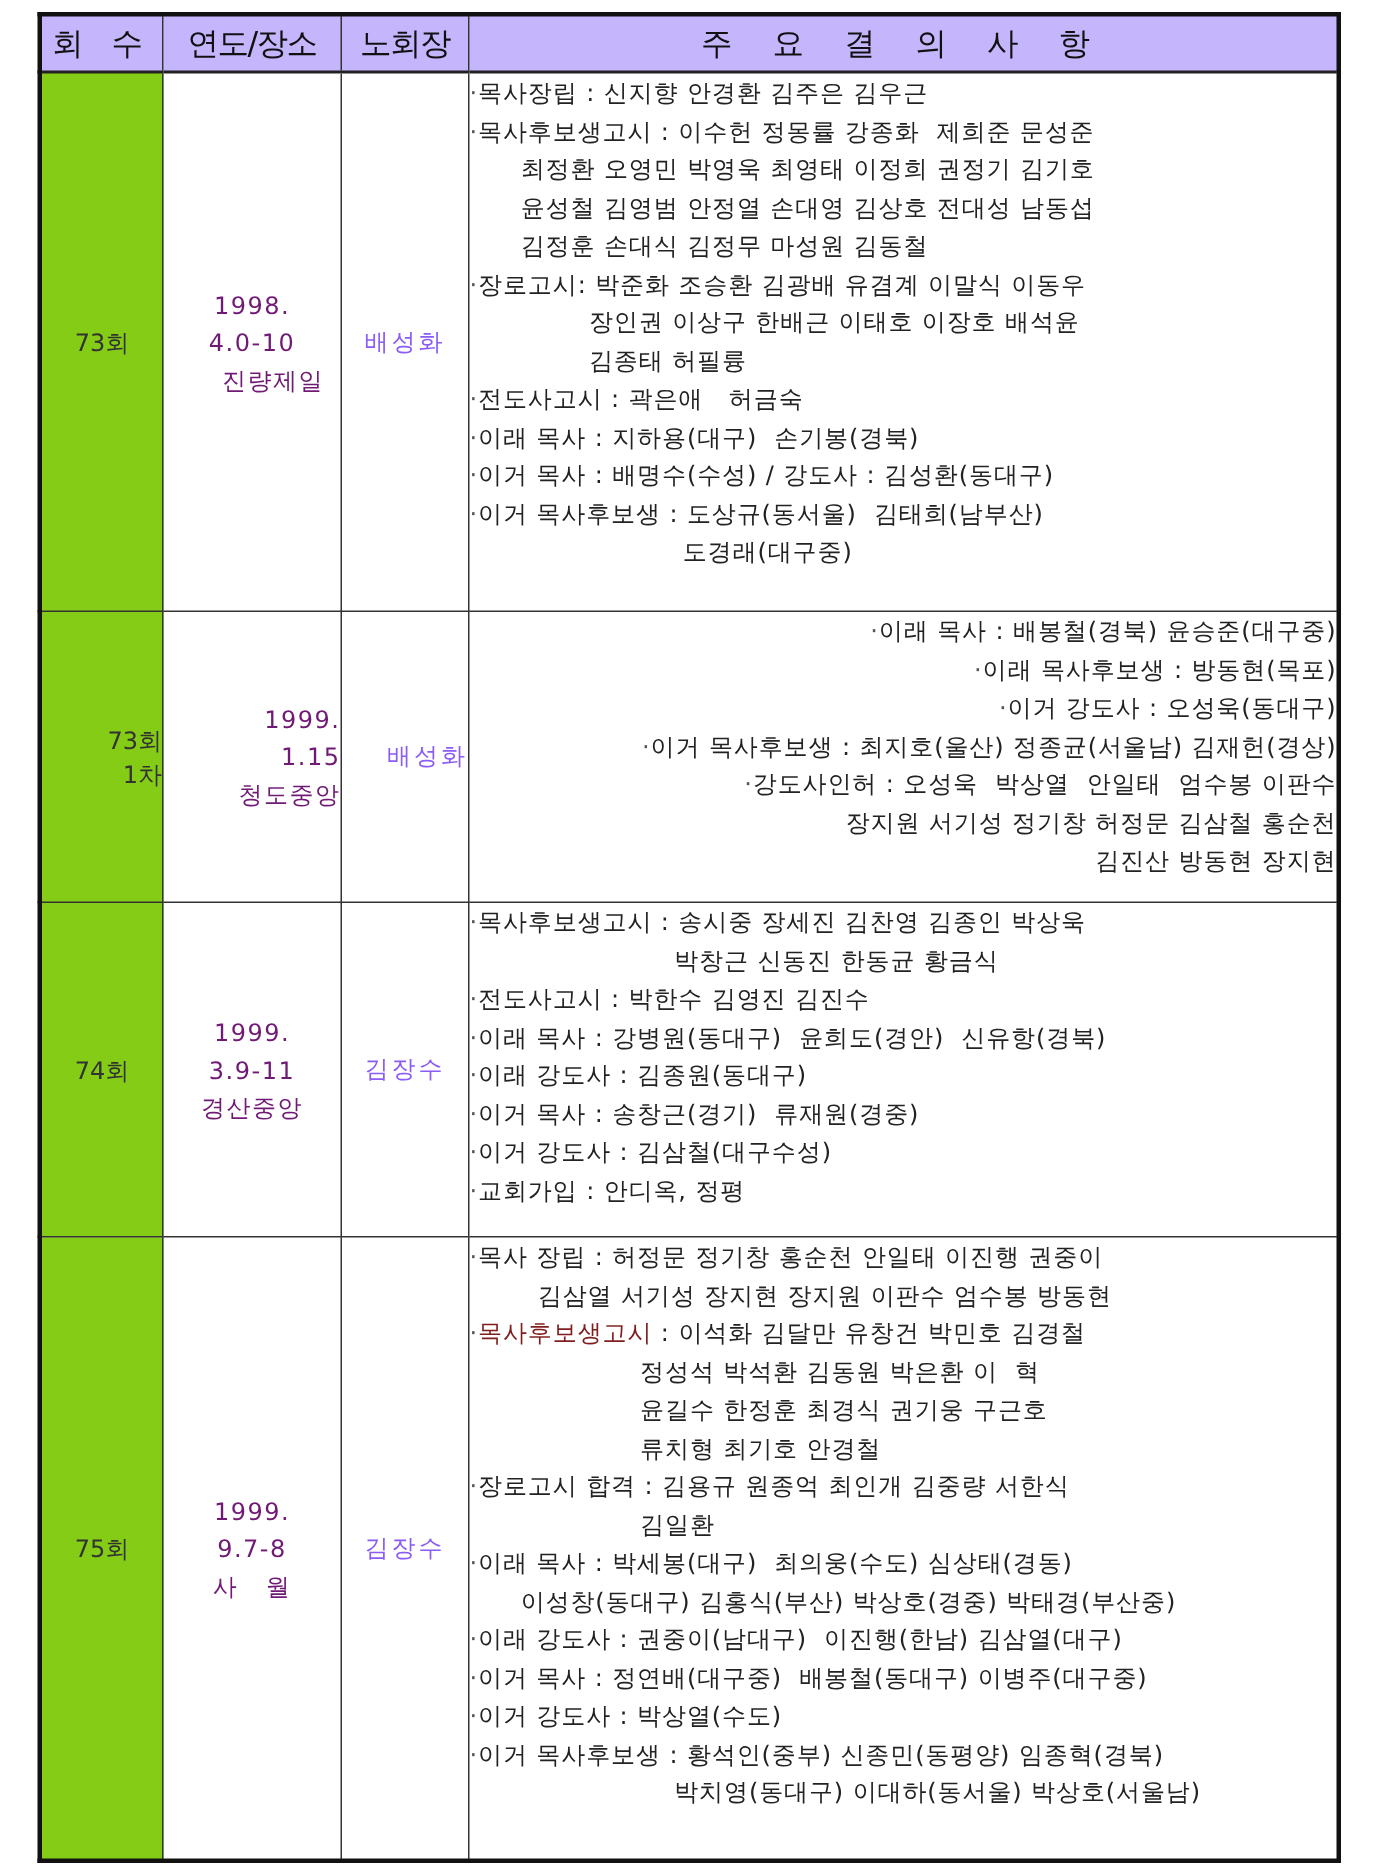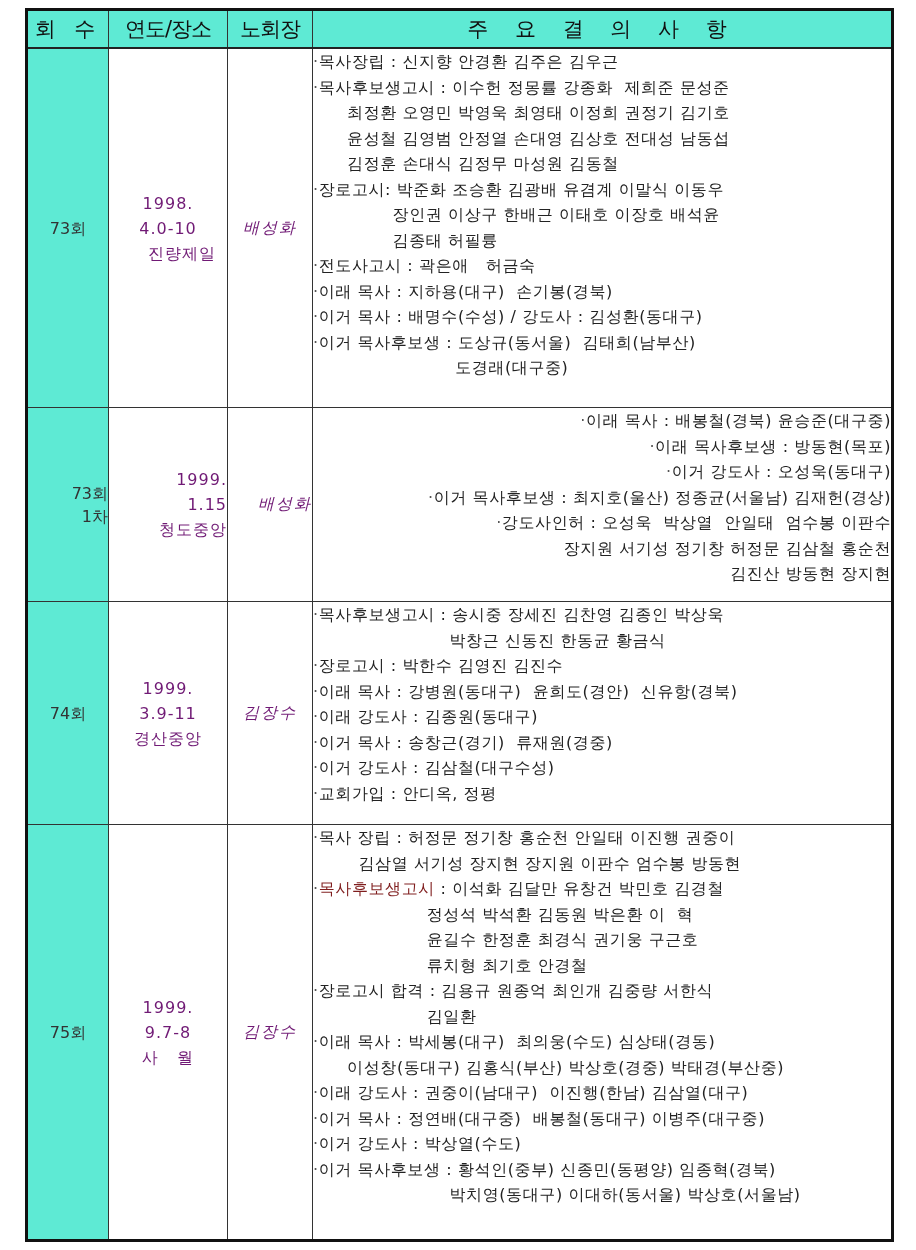--- a/index.html
+++ b/index.html
@@ -9,46 +9,46 @@
     position: absolute; left: 25px; top: 8px;
     width: 869px; border-collapse: collapse;
     border: 3px solid #111;
     table-layout: fixed;
   }
   table.minutes th, table.minutes td {
     border: 1px solid #333;
     padding: 0;
   }
   table.minutes thead th {
-    background: #5eead4;
+    background: #c4b5fd;
     height: 36px;
     font-weight: normal;
     font-size: 21px;
     text-align: center;
     vertical-align: middle;
     border-bottom: 2px solid #222;
   }
   th.col-session { width: 80px; letter-spacing: 6px; }
   th.col-date { width: 118px; letter-spacing: -1px; }
   th.col-chair { width: 84px; font-weight: bold; letter-spacing: -1px; }
   th.col-main { letter-spacing: 10px; }
   td.session {
-    background: #5eead4;
+    background: #84cc16;
     text-align: center; vertical-align: middle;
     font-size: 16px; line-height: 23px;
     color: #333;
   }
   td.datepl {
     text-align: center; vertical-align: middle;
     font-size: 16px; line-height: 25px; color: #701a75;
     letter-spacing: 1px;
   }
   td.chair {
     text-align: center; vertical-align: middle;
-    font-size: 16px; color: #701a75; letter-spacing: 2px; font-style: italic;
+    font-size: 16px; color: #8b5cf6; letter-spacing: 2px;
   }
   td.main {
     vertical-align: top;
     padding: 0 0 4px 0;
   }
   .line {
     font-size: 16px; line-height: 25.5px; white-space: pre;
     color: #222; letter-spacing: 0.6px;
   }
   .line .hl { color: #7f1d1d; }
@@ -124,21 +124,21 @@
         </td>
         <td class="datepl">
           <div style="white-space: pre;">1999.</div>
           <div style="white-space: pre;">3.9-11</div>
           <div style="white-space: pre;">경산중앙</div>
         </td>
         <td class="chair">김장수</td>
         <td class="main">
           <div class="line"><span class="bullet">·</span><span>목사후보생고시 : 송시중 장세진 김찬영 김종인 박상욱</span></div>
           <div class="line"><span class="bullet"></span><span>                        박창근 신동진 한동균 황금식</span></div>
-          <div class="line"><span class="bullet">·</span><span>장로고시 : 박한수 김영진 김진수</span></div>
+          <div class="line"><span class="bullet">·</span><span>전도사고시 : 박한수 김영진 김진수</span></div>
           <div class="line"><span class="bullet">·</span><span>이래 목사 : 강병원(동대구)  윤희도(경안)  신유항(경북)</span></div>
           <div class="line"><span class="bullet">·</span><span>이래 강도사 : 김종원(동대구)</span></div>
           <div class="line"><span class="bullet">·</span><span>이거 목사 : 송창근(경기)  류재원(경중)</span></div>
           <div class="line"><span class="bullet">·</span><span>이거 강도사 : 김삼철(대구수성)</span></div>
           <div class="line"><span class="bullet">·</span><span>교회가입 : 안디옥, 정평</span></div>
         </td>
       </tr>
       <tr class="r4">
         <td class="session">
           <div>75회</div>

